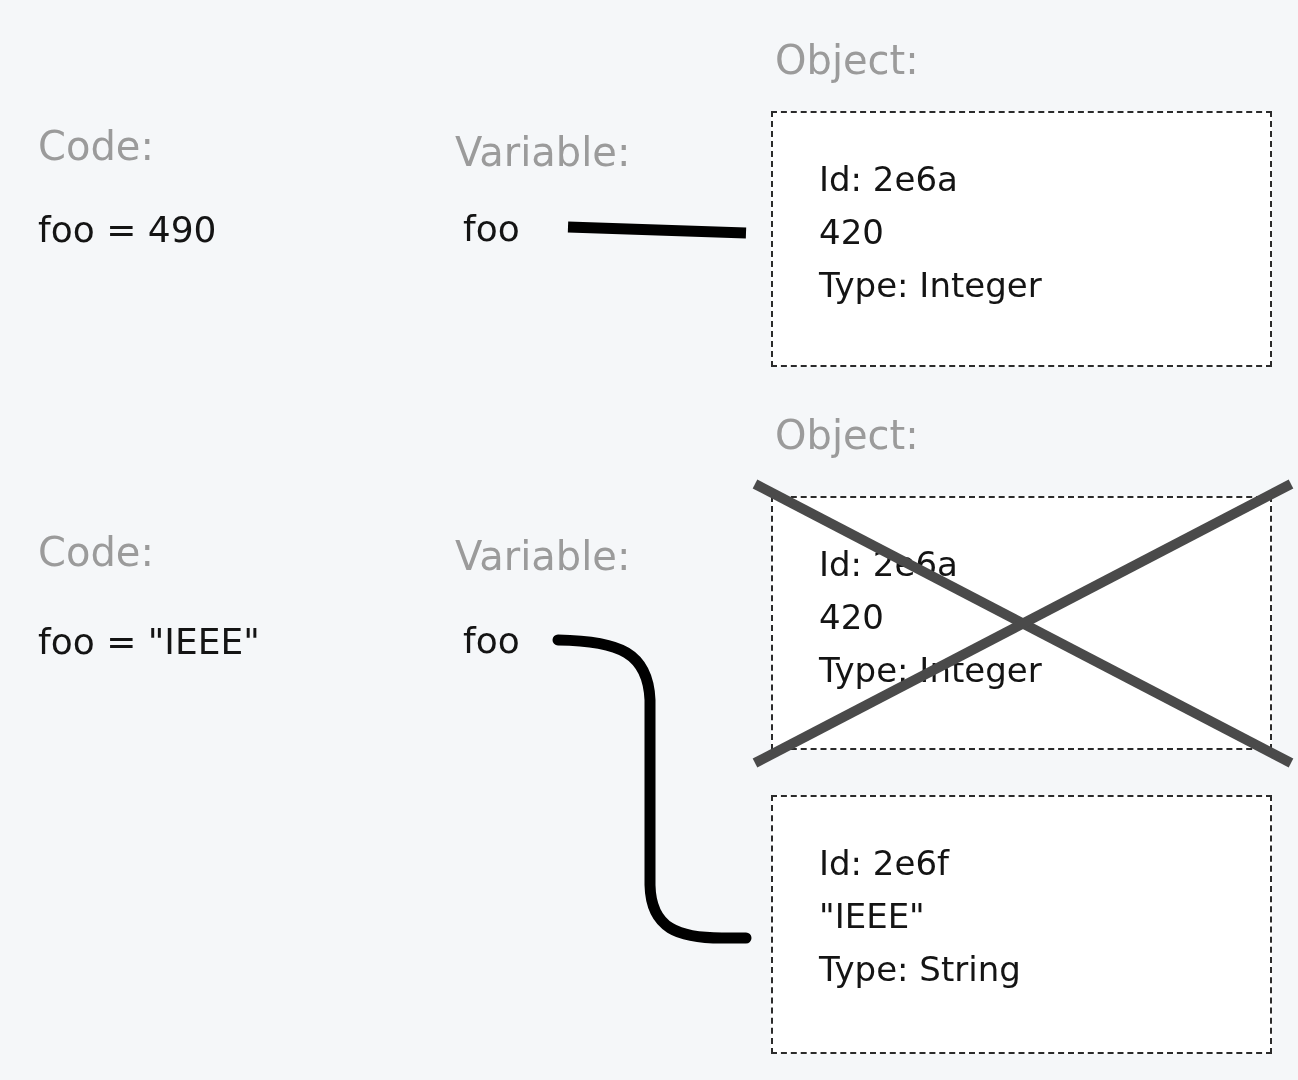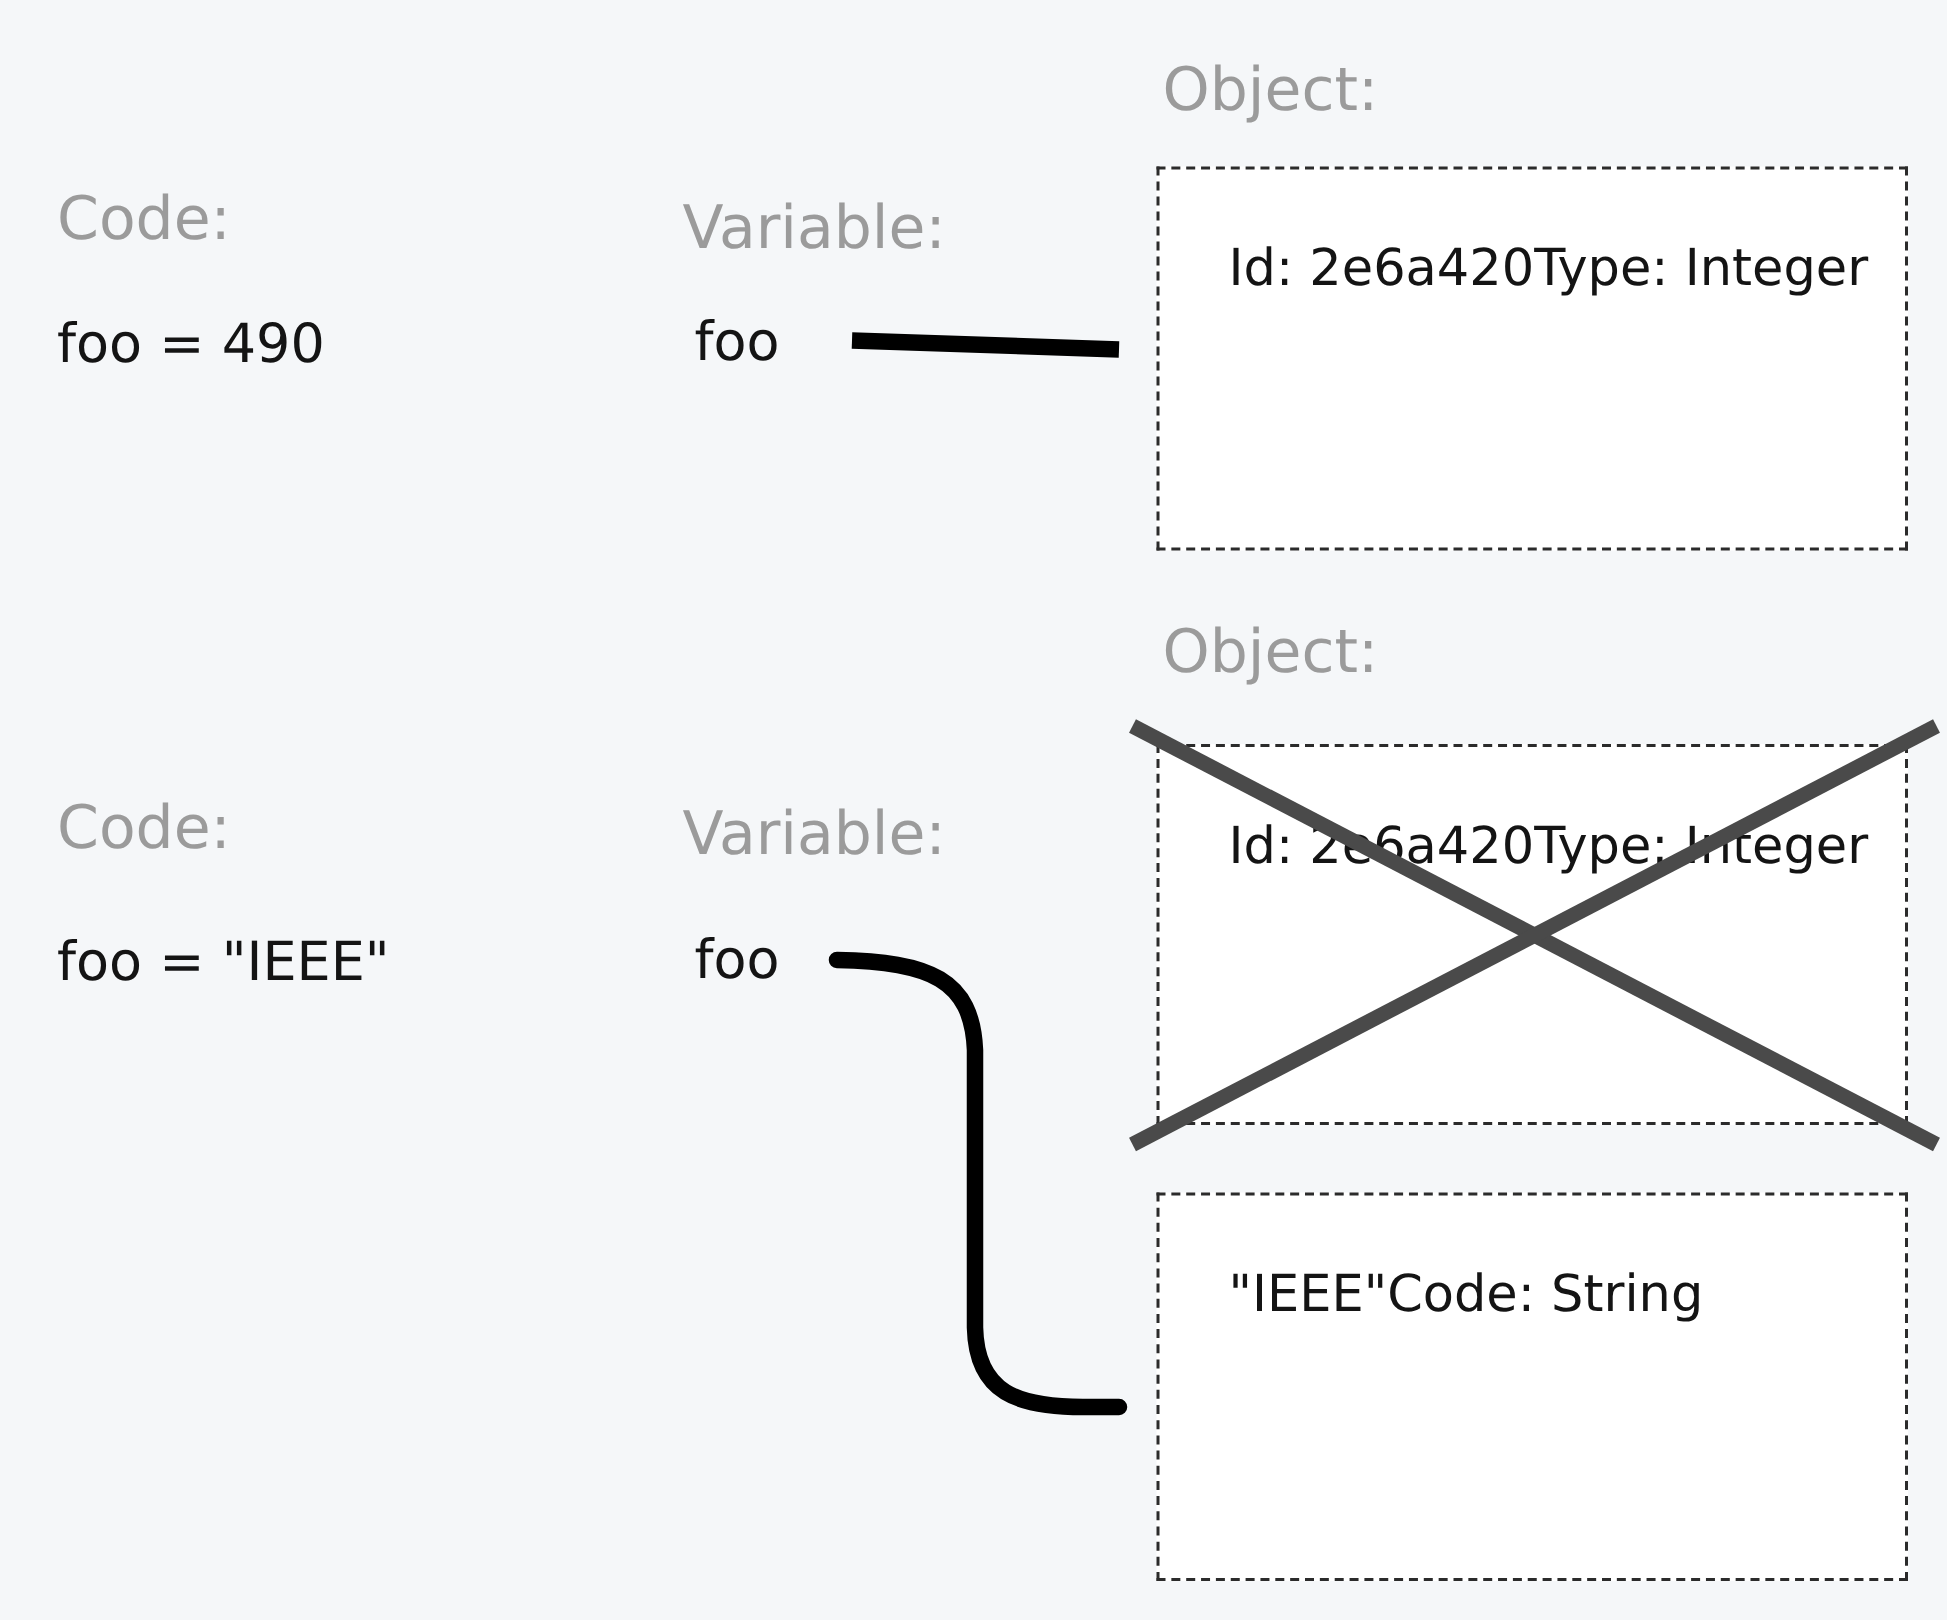--- a/index.html
+++ b/index.html
@@ -45,21 +45,21 @@
     position: absolute;
     background: #ffffff;
     border: 2px dashed #2b2b2b;
     box-sizing: border-box;
   }
   .obj-lines {
     position: absolute;
     left: 46px;
     top: 40px;
     display: flex;
-    flex-direction: row;
+    flex-direction: column;
   }
   .obj-line {
     color: #141414;
     font-size: 34px;
     line-height: 53px;
     white-space: nowrap;
   }
 
   
   .overlay {
@@ -107,22 +107,23 @@
   <div class="obj-box" style="left:771px; top:496px; width:501px; height:254px;">
     <div class="obj-lines">
       <div class="obj-line">Id: 2e6a</div>
       <div class="obj-line">420</div>
       <div class="obj-line">Type: Integer</div>
     </div>
   </div>
 
   <div class="obj-box" style="left:771px; top:795px; width:501px; height:259px;">
     <div class="obj-lines">
+      <div class="obj-line">Id: 2e6f</div>
       <div class="obj-line">"IEEE"</div>
-      <div class="obj-line">Code: String</div>
+      <div class="obj-line">Type: String</div>
     </div>
   </div>
 
   <svg class="overlay" viewBox="0 0 1298 1080">
 
     <line x1="568" y1="227" x2="746" y2="233" stroke="#000000" stroke-width="11" stroke-linecap="butt"></line>
 
     <path d="M 558 640 C 620 641 648 653 650 700 L 650 885 C 651 929 679 938 722 938 L 746 938" fill="none" stroke="#000000" stroke-width="11" stroke-linecap="round" stroke-linejoin="round"></path>
 
     <g>

